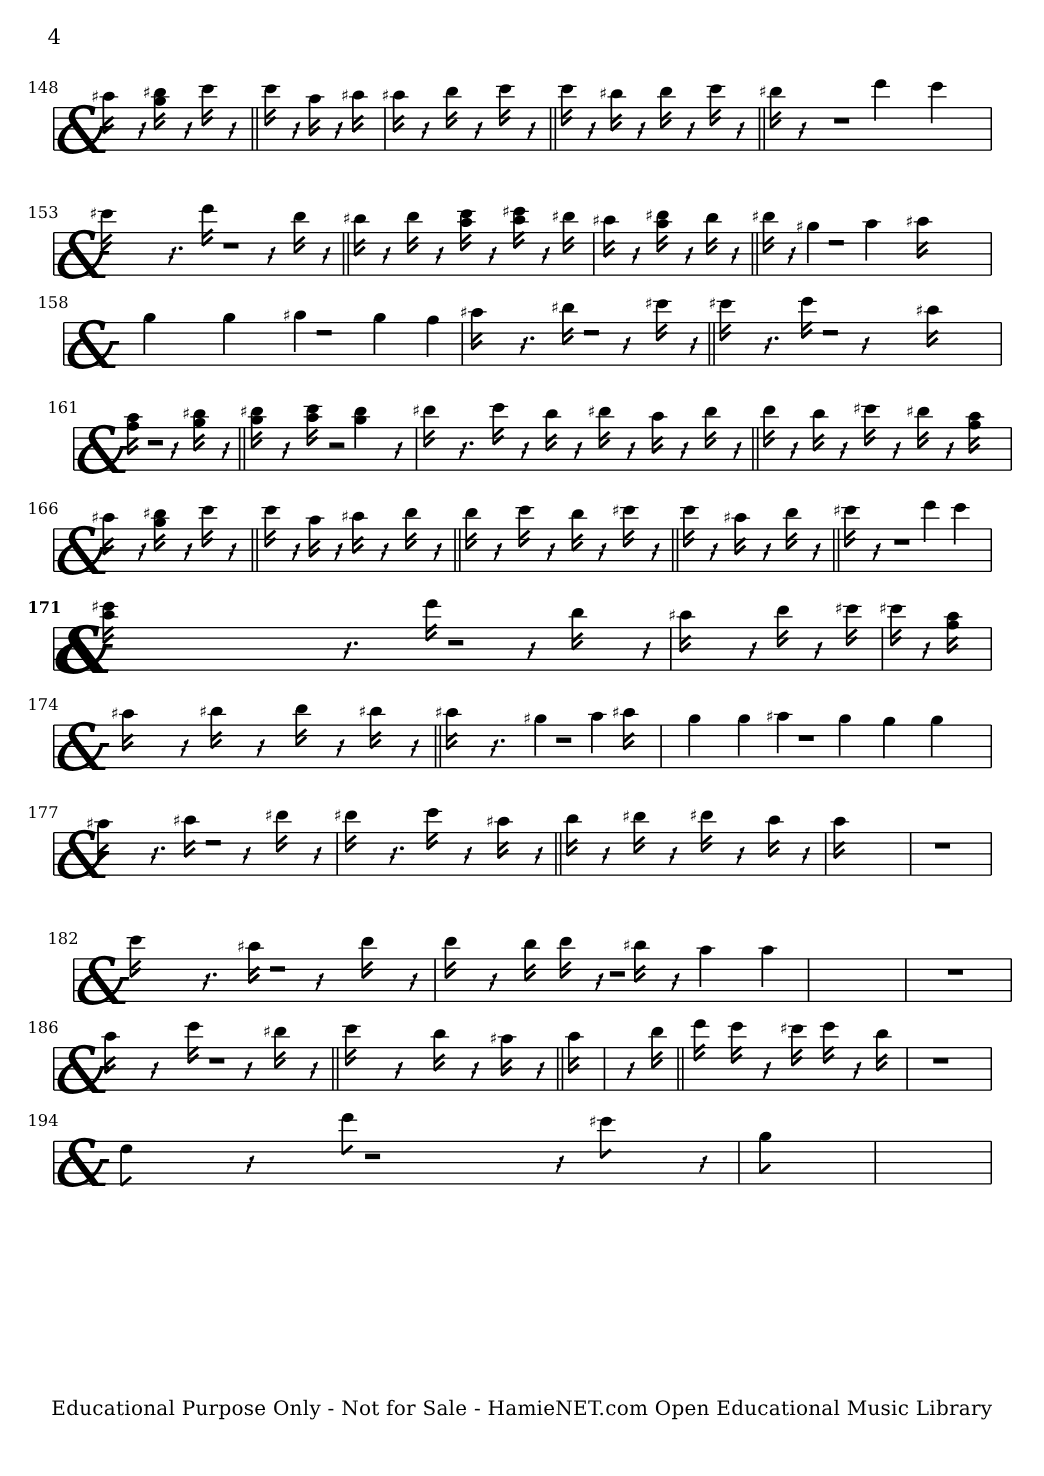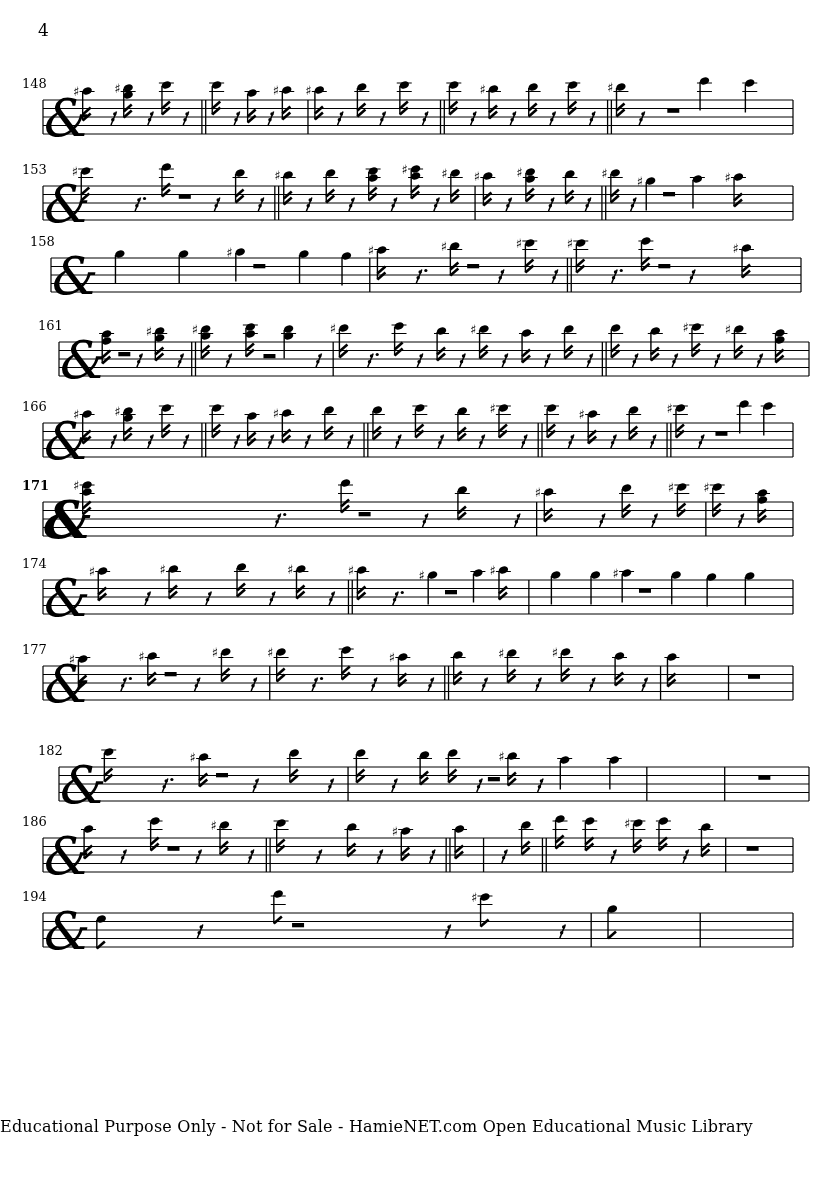--- a/index.html
+++ b/index.html
@@ -1,34 +1,34 @@
 <!DOCTYPE html>
 <html><head>
 <meta charset="utf-8">
 <style>
   html,body{margin:0;padding:0;background:#888;}
   .page{
     position:relative;width:835px;height:1181px;background:#ffffff;
     font-family:"DejaVu Serif",serif;color:#000;overflow:hidden;margin:0 auto;
   }
   .pagenum{position:absolute;left:38px;top:20px;font-size:17px;}
-  .footer{position:absolute;left:0;right:0;top:1117px;text-align:left;font-size:16px;letter-spacing:.2px;}
+  .footer{position:absolute;left:0;right:0;top:1117px;text-align:center;font-size:16px;letter-spacing:.2px;}
   .system{position:absolute;left:0;width:835px;height:96px;}
   svg{display:block;}
   .mnum{font-family:"DejaVu Serif",serif;font-size:13px;fill:#000;}
   .clef{font-family:"DejaVu Serif",serif;font-style:italic;fill:#000;}
   .sharp{font-family:"DejaVu Sans",sans-serif;font-size:13px;fill:#000;}
 </style>
 </head>
 <body>
 
 <div class="page">
   <div class="pagenum">4</div>
   <div id="systems">
-      <div class="system" style="top: 66px;">
+      <div class="system" style="top: 52px;">
         <svg width="835" height="96">
           <text x="22" y="22" class="mnum">148</text>
           <line x1="43" y1="34" x2="793" y2="34" stroke="#000000" stroke-width="1"></line>
           <line x1="43" y1="42.5" x2="793" y2="42.5" stroke="#000000" stroke-width="1"></line>
           <line x1="43" y1="51" x2="793" y2="51" stroke="#000000" stroke-width="1"></line>
           <line x1="43" y1="59.5" x2="793" y2="59.5" stroke="#000000" stroke-width="1"></line>
           <line x1="43" y1="68" x2="793" y2="68" stroke="#000000" stroke-width="1"></line>
           <line x1="43" y1="34" x2="43" y2="68" stroke="#000000" stroke-width="1.2"></line>
           <line x1="793" y1="34" x2="793" y2="68" stroke="#000000" stroke-width="1.2"></line>
           <text x="44" y="70" class="clef" font-size="52">&amp;</text>

